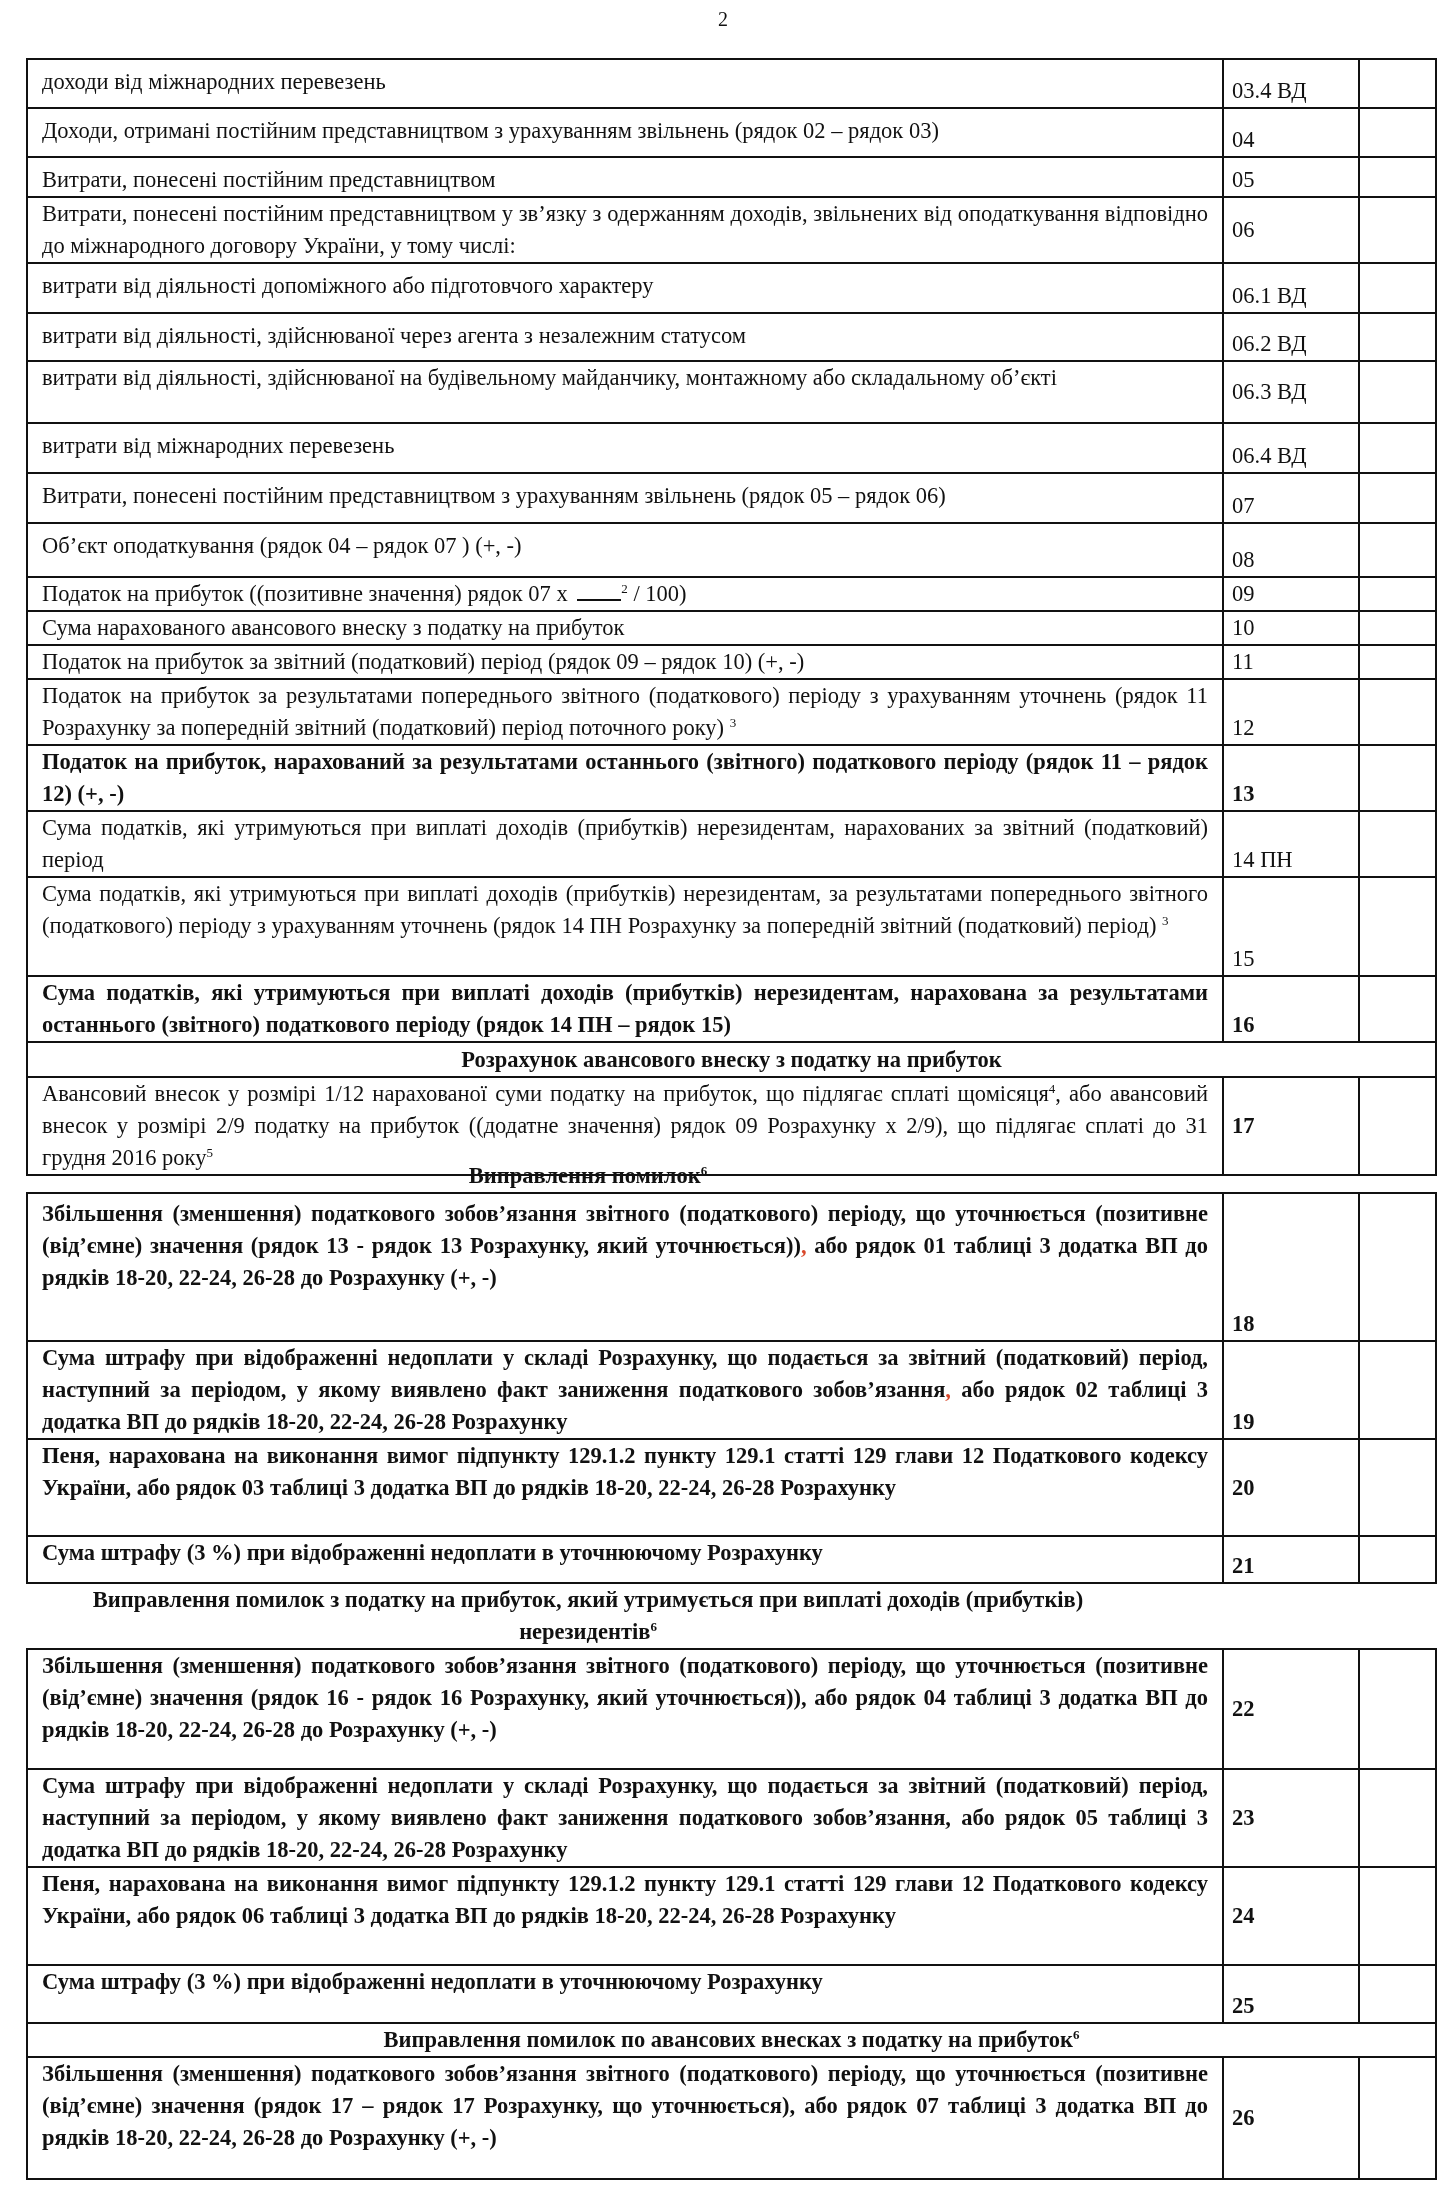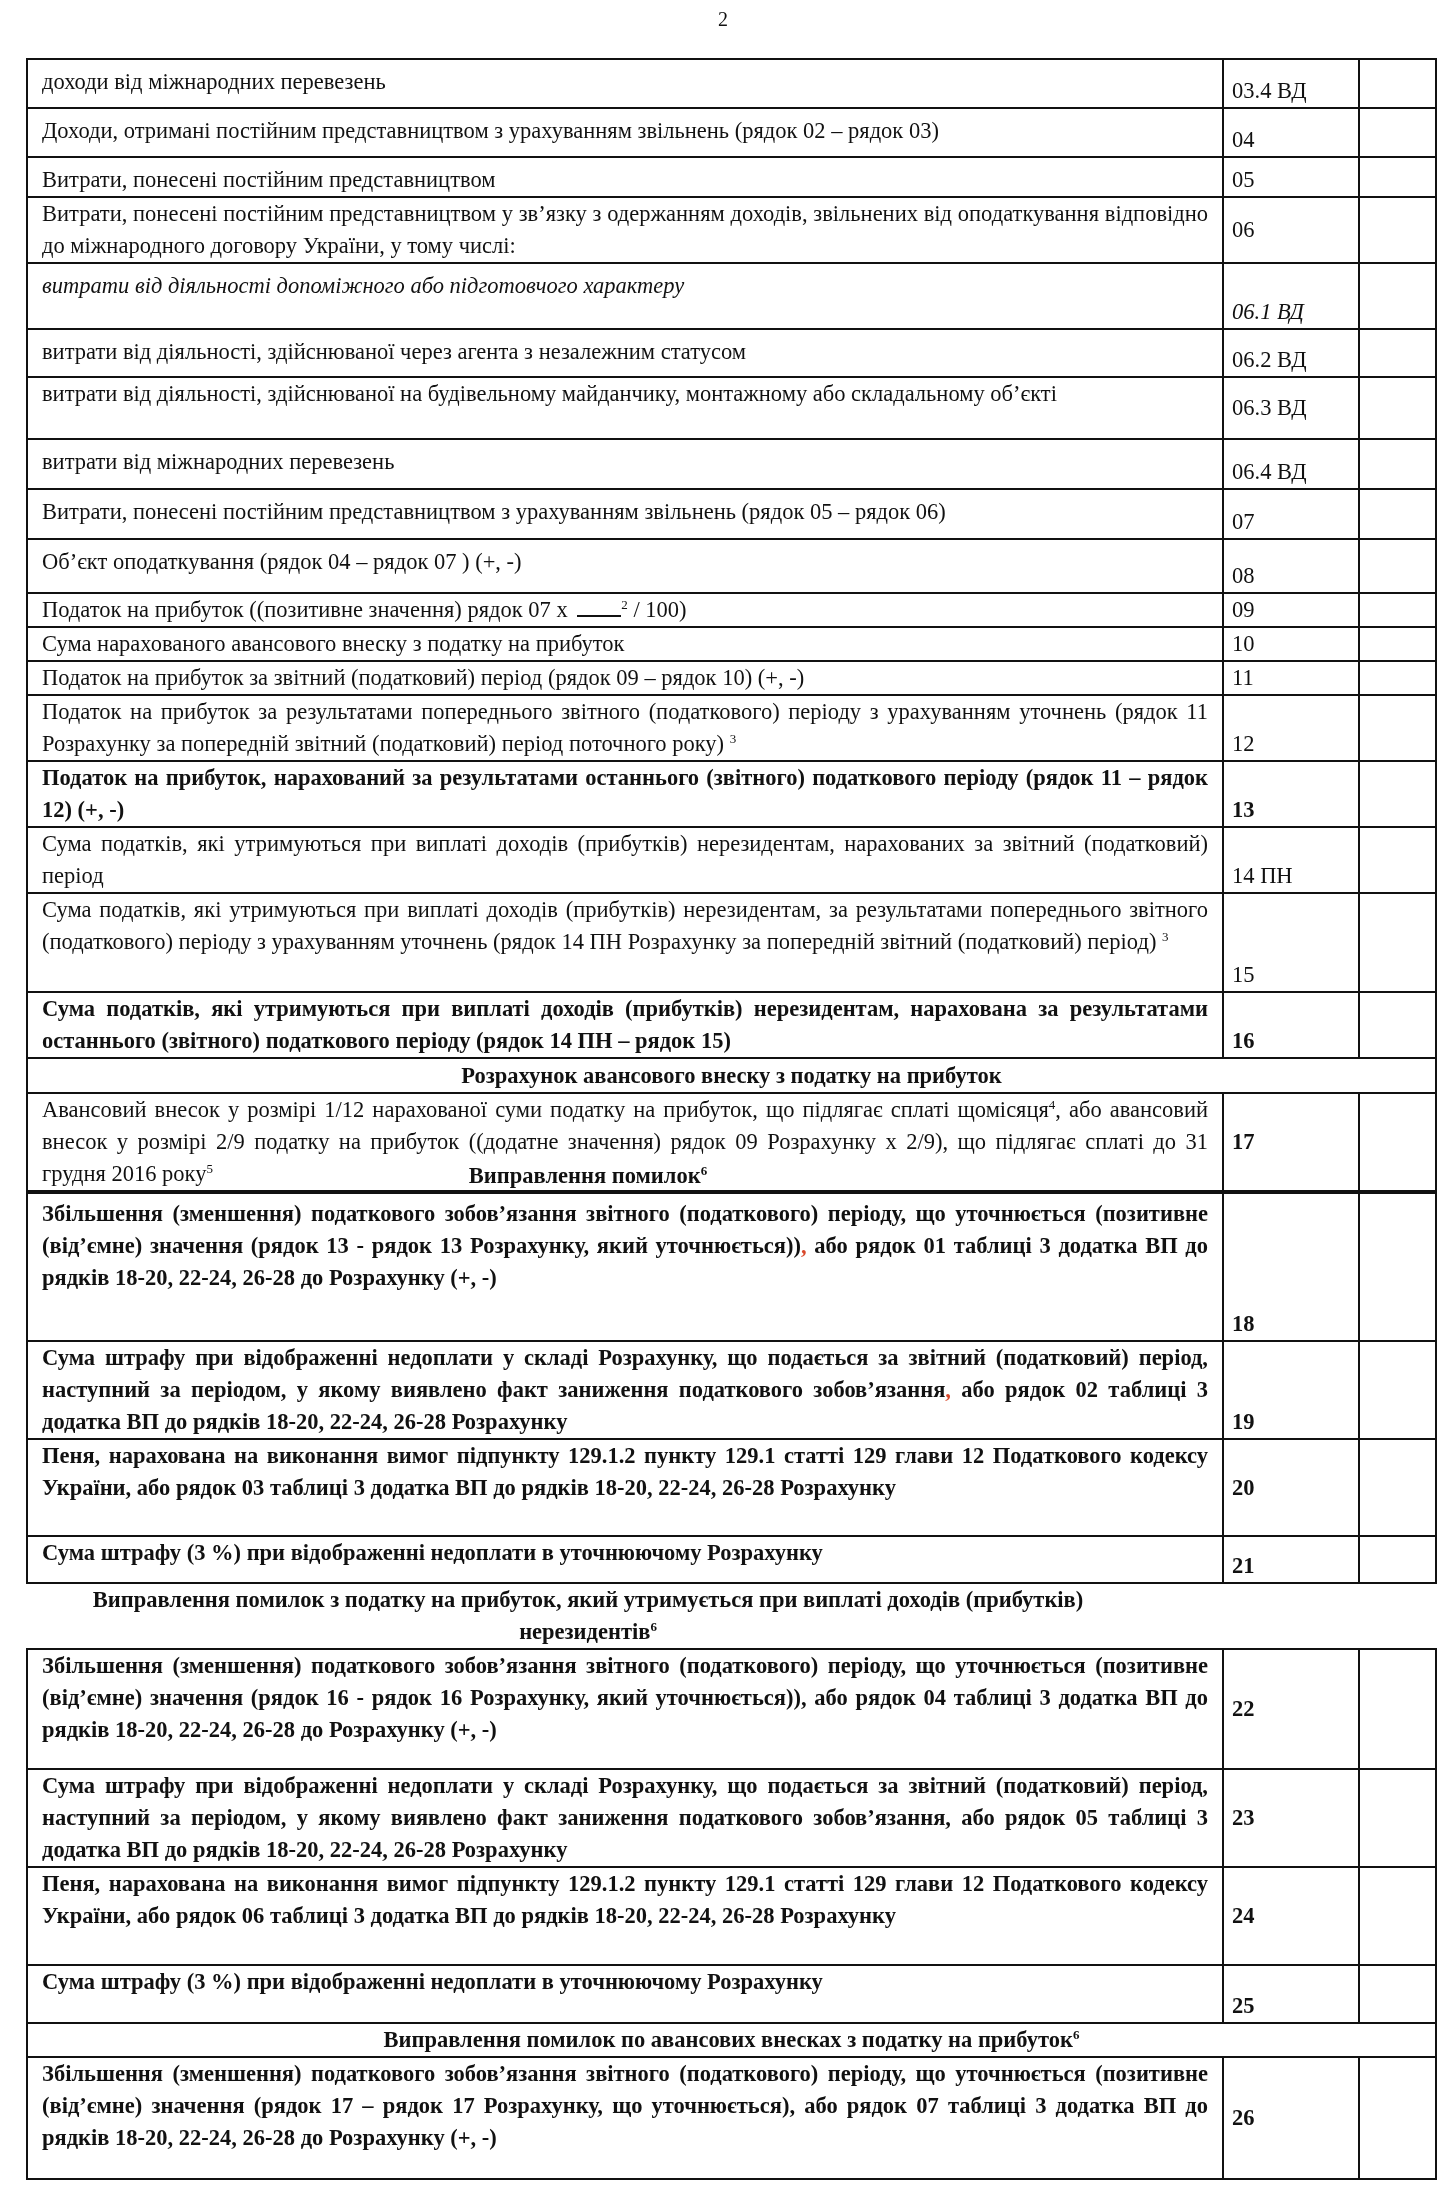--- a/index.html
+++ b/index.html
@@ -62,21 +62,21 @@
     <tr style="height:34px;">
       <td class="text pad-top">Витрати, понесені постійним представництвом</td>
       <td class="code">05</td>
       <td class="val"></td>
     </tr>
     <tr style="height:60px;">
       <td class="text">Витрати, понесені постійним представництвом у зв’язку з одержанням доходів, звільнених від оподаткування відповідно до міжнародного договору України, у тому числі:</td>
       <td class="code mid">06</td>
       <td class="val"></td>
     </tr>
-    <tr style="height:66px;font-style:italic;">
+    <tr style="height:50px;">
       <td class="text pad-top">витрати від діяльності допоміжного або підготовчого характеру</td>
       <td class="code">06.1 ВД</td>
       <td class="val"></td>
     </tr>
     <tr style="height:48px;">
       <td class="text pad-top">витрати від діяльності, здійснюваної через агента з незалежним статусом</td>
       <td class="code">06.2 ВД</td>
       <td class="val"></td>
     </tr>
     <tr style="height:62px;">

